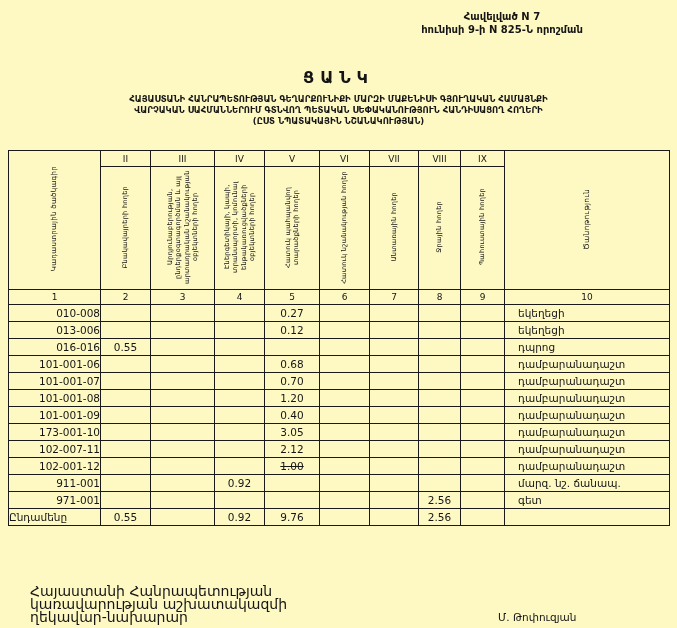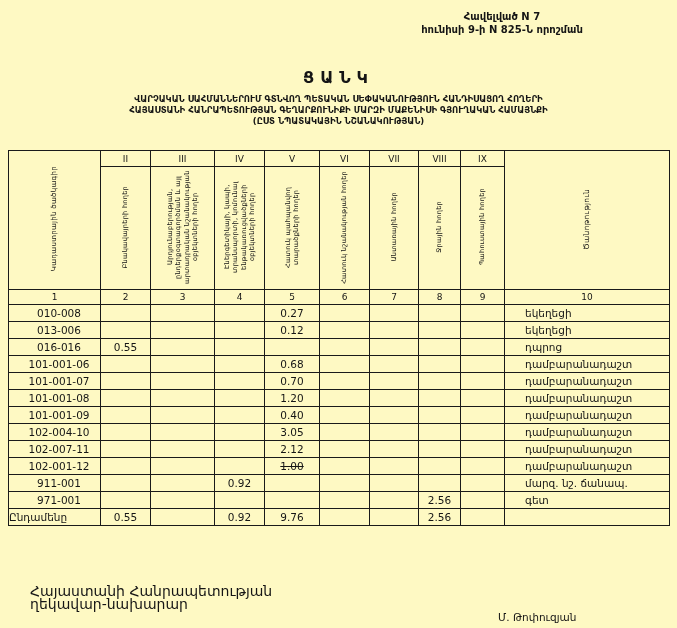--- a/index.html
+++ b/index.html
@@ -72,23 +72,23 @@
     font-size: 6.5px;
     line-height: 1.3;
     max-height: 118px;
     letter-spacing: 0.3px;
     word-break: break-word;
     white-space: normal;
     text-align: center;
   }
   .corner .rot { max-height: 134px; font-size: 7px; }
   .notehead .rot { font-size: 7.5px; max-height: 134px; }
-  .c-code { text-align: center; padding-left: 9px; }
+  .c-code { text-align: right; padding-left: 9px; }
   .c-num { text-align: center; }
-  .c-note { text-align: left; padding-left: 20px; }
+  .c-note { text-align: left; padding-left: 13px; }
   .c-total-label { text-align: left; padding-left: 0; }
   .strike { text-decoration: line-through; }
   .footer-left {
     position: absolute;
     left: 30px;
     top: 585px;
     font-size: 14px;
     line-height: 13px;
   }
   .signature {
@@ -105,22 +105,22 @@
 <div class="page">
 
   <div class="appendix">
     <div>Հավելված N 7</div>
     <div>հունիսի 9-ի N 825-Ն որոշման</div>
   </div>
 
   <div class="doc-type">ՑԱՆԿ</div>
 
   <div class="main-title">
+    <div>ՀԱՅԱՍՏԱՆԻ ՀԱՆՐԱՊԵՏՈՒԹՅԱՆ ԳԵՂԱՐՔՈՒՆԻՔԻ ՄԱՐԶԻ ՄԱՔԵՆԻՍԻ ԳՅՈՒՂԱԿԱՆ ՀԱՄԱՅՆՔԻ</div>
     <div>ՎԱՐՉԱԿԱՆ ՍԱՀՄԱՆՆԵՐՈՒՄ ԳՏՆՎՈՂ ՊԵՏԱԿԱՆ ՍԵՓԱԿԱՆՈՒԹՅՈՒՆ ՀԱՆԴԻՍԱՑՈՂ ՀՈՂԵՐԻ</div>
-    <div>ՀԱՅԱՍՏԱՆԻ ՀԱՆՐԱՊԵՏՈՒԹՅԱՆ ԳԵՂԱՐՔՈՒՆԻՔԻ ՄԱՐԶԻ ՄԱՔԵՆԻՍԻ ԳՅՈՒՂԱԿԱՆ ՀԱՄԱՅՆՔԻ</div>
     <div>(ԸՍՏ ՆՊԱՏԱԿԱՅԻՆ ՆՇԱՆԱԿՈՒԹՅԱՆ)</div>
   </div>
 
   <table class="land">
     <colgroup>
       <col style="width:92px">
         <col style="width:50px">
         <col style="width:64px">
         <col style="width:50px">
       <col style="width:55px">
@@ -254,21 +254,21 @@
       <td class="c-num"></td>
       <td class="c-num">0.40</td>
       <td class="c-num"></td>
       <td class="c-num"></td>
       <td class="c-num"></td>
       <td class="c-num"></td>
       <td class="c-note">դամբարանադաշտ</td>
     </tr>
 
     <tr class="data-row">
-      <td class="c-code">102-004-10</td>
+      <td class="c-code">173-001-10</td>
       <td class="c-num"></td>
       <td class="c-num"></td>
       <td class="c-num"></td>
       <td class="c-num">3.05</td>
       <td class="c-num"></td>
       <td class="c-num"></td>
       <td class="c-num"></td>
       <td class="c-num"></td>
       <td class="c-note">դամբարանադաշտ</td>
     </tr>
@@ -335,18 +335,19 @@
       <td class="c-num"></td>
       <td class="c-num">2.56</td>
       <td class="c-num"></td>
       <td class="c-note"></td>
     </tr>
   </tbody>
     </table>
 
   <div class="footer-left">
     <div>Հայաստանի Հանրապետության</div>
+    <div>կառավարության աշխատակազմի</div>
     <div>ղեկավար-նախարար</div>
   </div>
 
   <div class="signature">Մ. Թոփուզյան</div>
 
 </div>
 
 </body></html>

